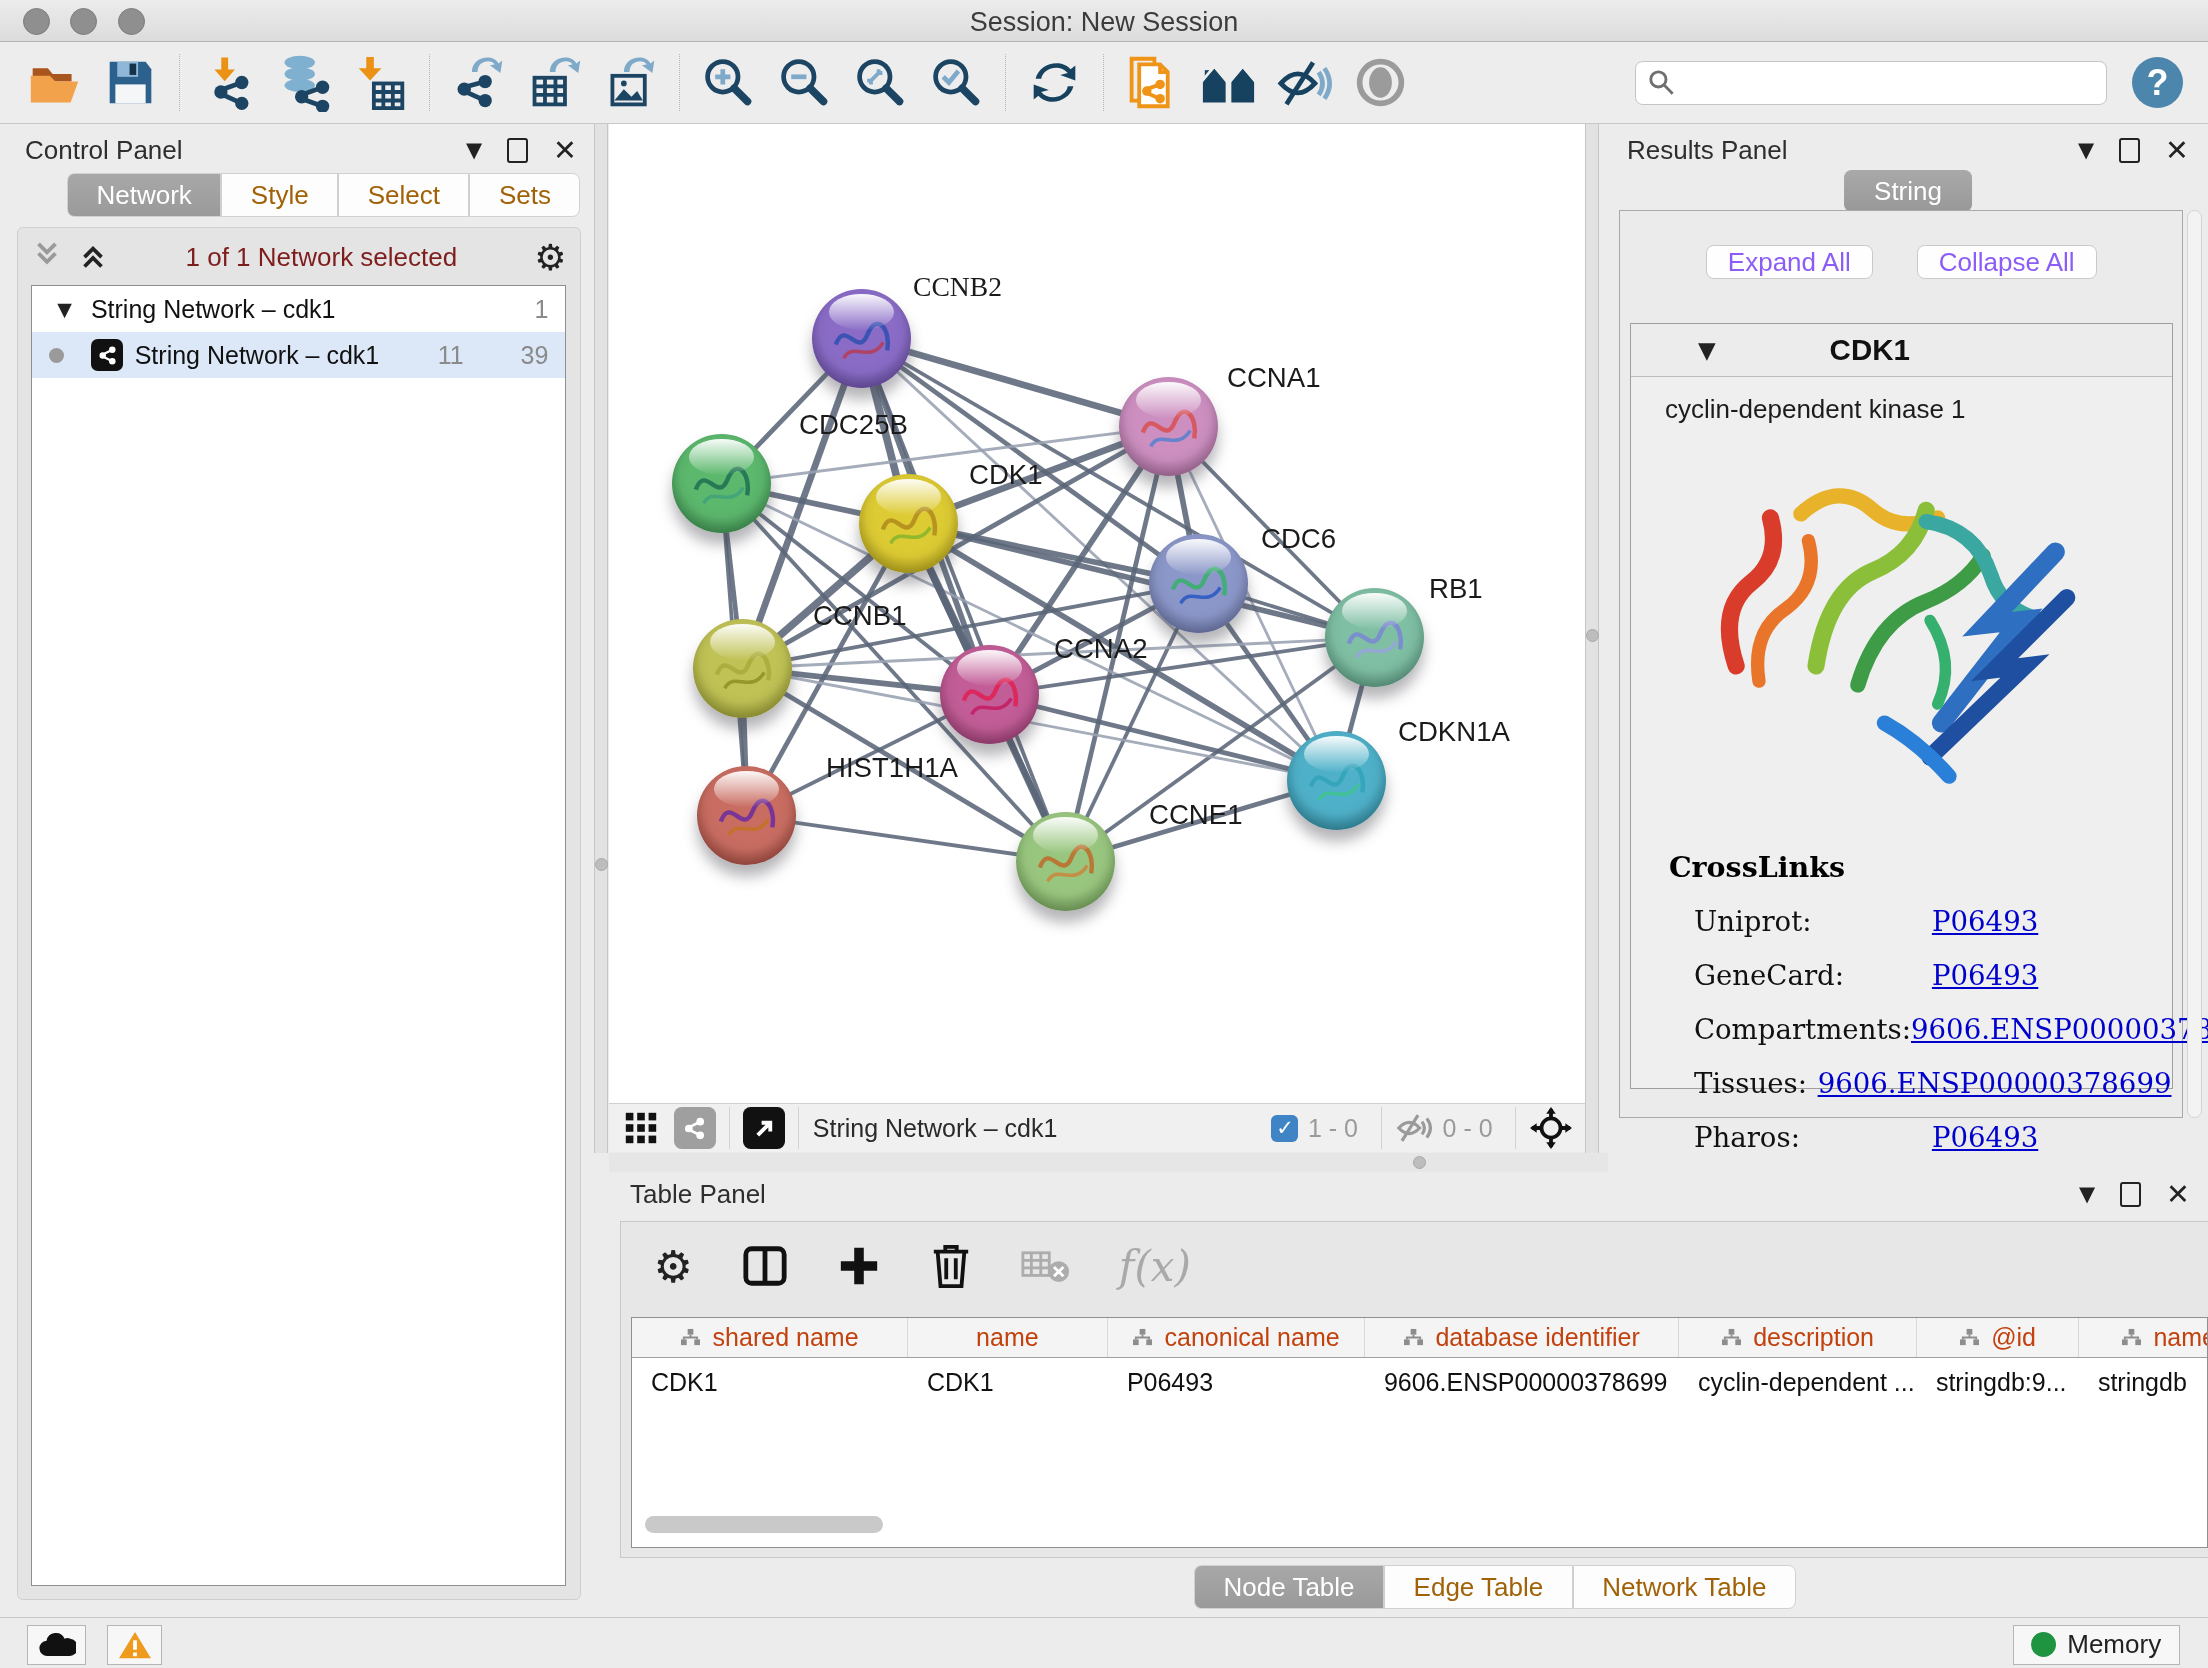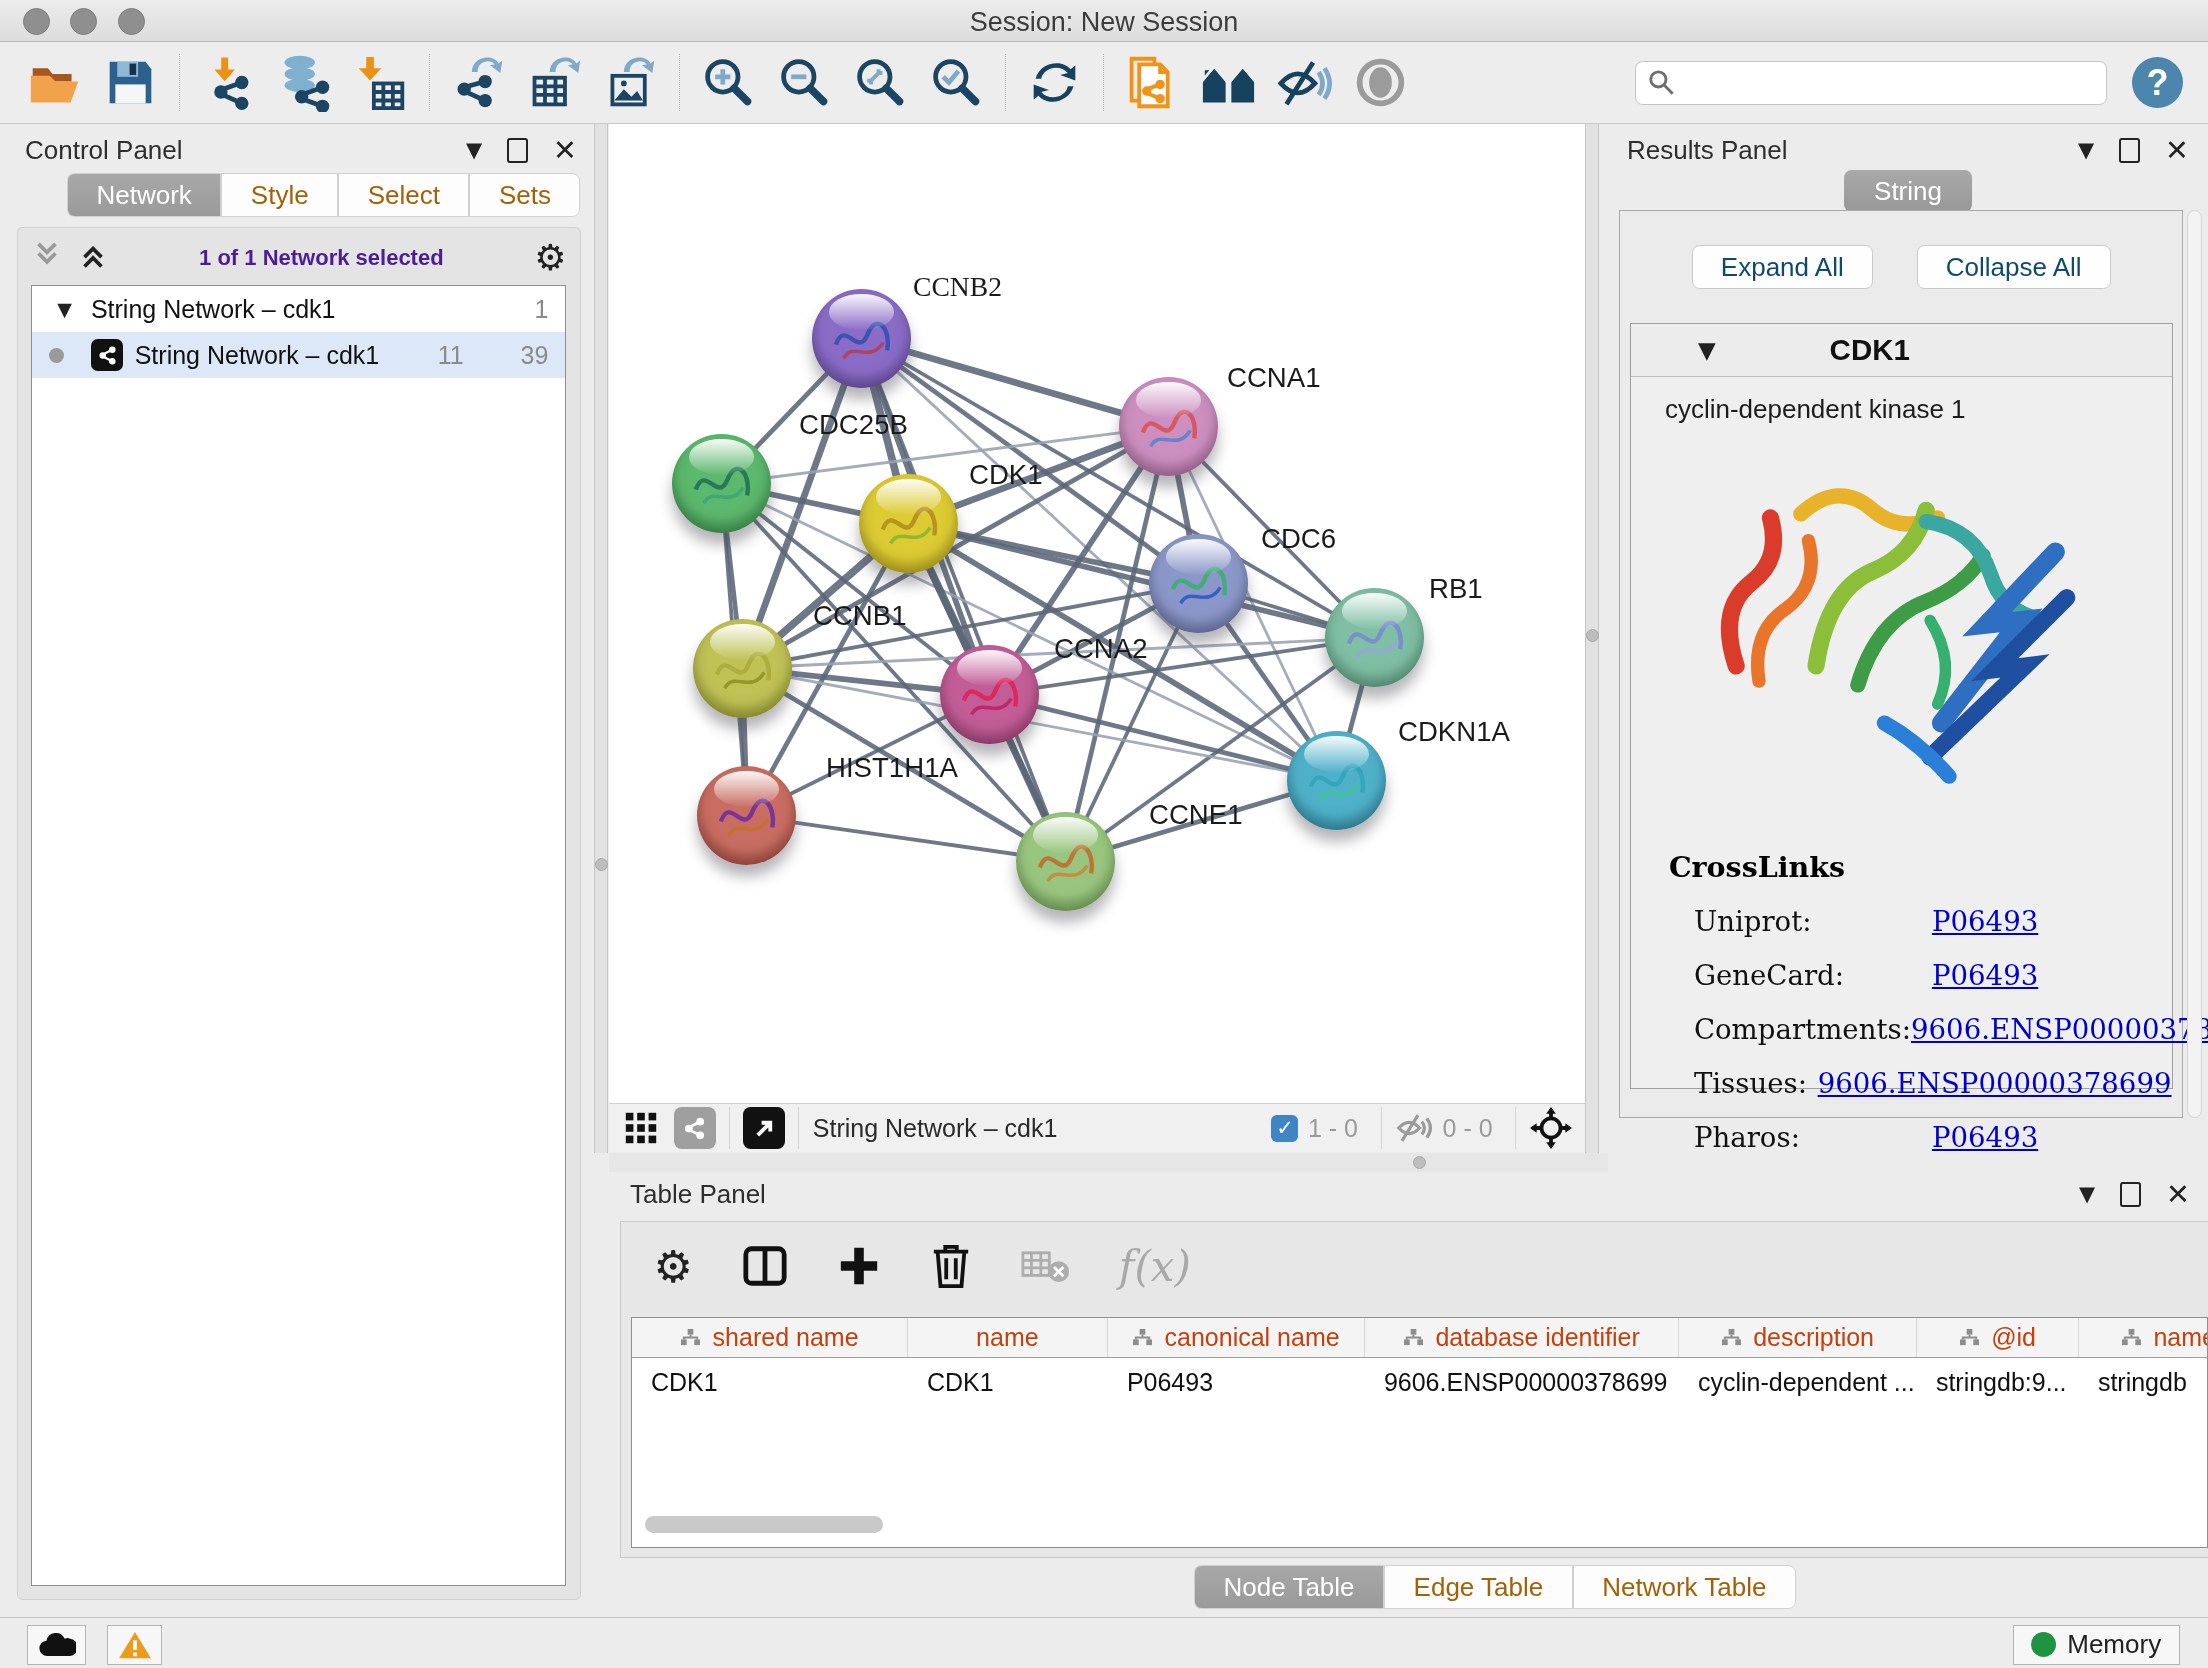--- a/index.html
+++ b/index.html
@@ -38,21 +38,21 @@
   .cp-header{position:absolute;left:25px;right:17px;top:9.5px;display:flex;align-items:center;justify-content:space-between;}
   .tabs-row{position:absolute;left:67px;top:49px;display:flex;}
   .seg-tab{height:44px;padding:0 28.5px;background:#fdfdfd;border:1px solid #d0d0d0;
     font-size:26px;display:flex;align-items:center;color:#a16207;}
   .seg-tab:first-child{border-radius:7.6px 0 0 7.6px;}
   .seg-tab:last-child{border-radius:0 7.6px 7.6px 0;}
   .seg-tab.sel{background:linear-gradient(#a8a8a8,#9a9a9a);color:#fff;}
   .cp-inner{position:absolute;left:17px;right:13.3px;top:103px;bottom:17px;background:#e4e4e4;
     border:1px solid #cfcfcf;border-radius:5.7px;}
   .cp-subhdr{position:absolute;left:13.3px;right:13.3px;top:7.6px;height:44px;display:flex;align-items:center;}
-  .cp-substatus{flex:1;text-align:center;font-size:22px;color:#4c1d95;font-weight:bold;}
+  .cp-substatus{flex:1;text-align:center;font-size:26px;color:#7f1d1d;}
   .tree-box{position:absolute;left:13.3px;right:13.3px;top:57px;bottom:13.3px;background:#fff;border:1.9px solid #8f8f8f;}
   .tree-row{height:46px;display:flex;align-items:center;font-size:25px;color:#111;}
   .tree-row.sel{background:#dce8f8;}
   .tree-count{color:#8a8a8a;margin-left:auto;margin-right:17px;}
   .share-badge{width:32px;height:32px;border-radius:6.7px;background:#111;display:flex;align-items:center;justify-content:center;margin-right:11.4px;}
   
   .vsplit{position:absolute;top:124px;width:14.3px;background:#e2e2e2;border-left:1px solid #c6c6c6;border-right:1px solid #c6c6c6;}
   .split-dot{position:absolute;width:13.3px;height:13.3px;border-radius:50%;background:#bdbdbd;border:1px solid #a8a8a8;}
   
   .netview{position:absolute;left:609px;top:124px;width:976px;height:980px;background:#ffffff;overflow:hidden;}
@@ -70,22 +70,22 @@
   .blk-btn{width:42px;height:42px;border-radius:7.6px;display:flex;align-items:center;justify-content:center;}
   
   .results-panel{position:absolute;left:1608px;top:124px;width:600px;height:1493px;background:#ececec;overflow:hidden;}
   .rp-header{position:absolute;left:19px;right:19px;top:9.5px;display:flex;align-items:center;justify-content:space-between;}
   .string-tab{position:absolute;left:50%;transform:translateX(-50%);top:46px;height:42px;padding:16px 30px;
     background:linear-gradient(#a9a9a9,#989898);border-radius:7.6px;color:#fff;font-size:26px;
     display:flex;align-items:center;}
   .rp-box{position:absolute;left:11.4px;right:25px;top:86px;height:908px;background:#ebebeb;
     border:1.9px solid #a9a9a9;}
   .rp-buttons{display:flex;justify-content:center;gap:44px;margin-top:34px;}
-  .rp-btn{height:44px;padding:0 28px;background:#fefefe;border:1px solid #c8c8c8;border-radius:7.6px;
-    font-size:26px;display:flex;align-items:center;color:#0c4a6e;}
+  .rp-btn{height:34px;padding:0 21px;background:#fefefe;border:1px solid #c8c8c8;border-radius:7.6px;
+    font-size:26px;display:flex;align-items:center;color:#8b5cf6;}
   .cdk-box{position:absolute;left:9.5px;right:9.5px;top:112px;bottom:28.5px;border:1px solid #9f9f9f;background:#efefef;}
   .cdk-header{height:53px;border-bottom:1px solid #bdbdbd;background:#ececec;display:flex;align-items:center;}
   .cdk-title{font-size:29.5px;font-weight:bold;color:#111;margin-left:114px;}
   .cdk-sub{font-size:26px;color:#1c1c1c;margin:17px 0 0 34px;}
   .crosslinks{margin:32px 0 0 38px;font-family:"DejaVu Serif",serif;}
   .cl-title{font-size:28.5px;font-weight:bold;color:#000;}
   .cl-row{display:flex;margin-top:21px;font-size:27.6px;}
   .cl-label{width:238px;color:#111;margin-left:25px;}
   .cl-value{color:#0000cc;text-decoration:underline;}
   .rp-scroll{position:absolute;right:5.7px;top:86px;width:15px;height:908px;background:#f3f3f3;

